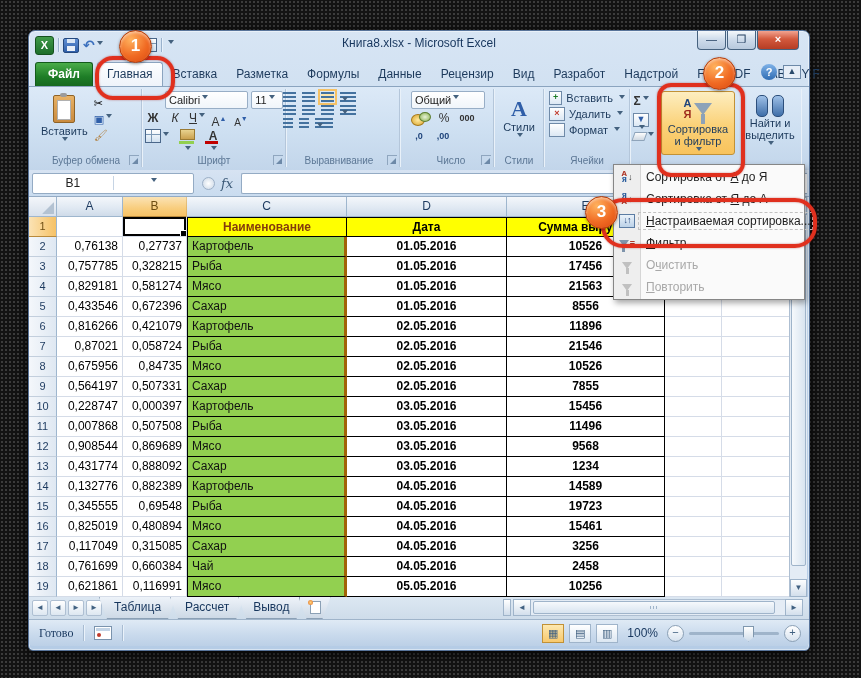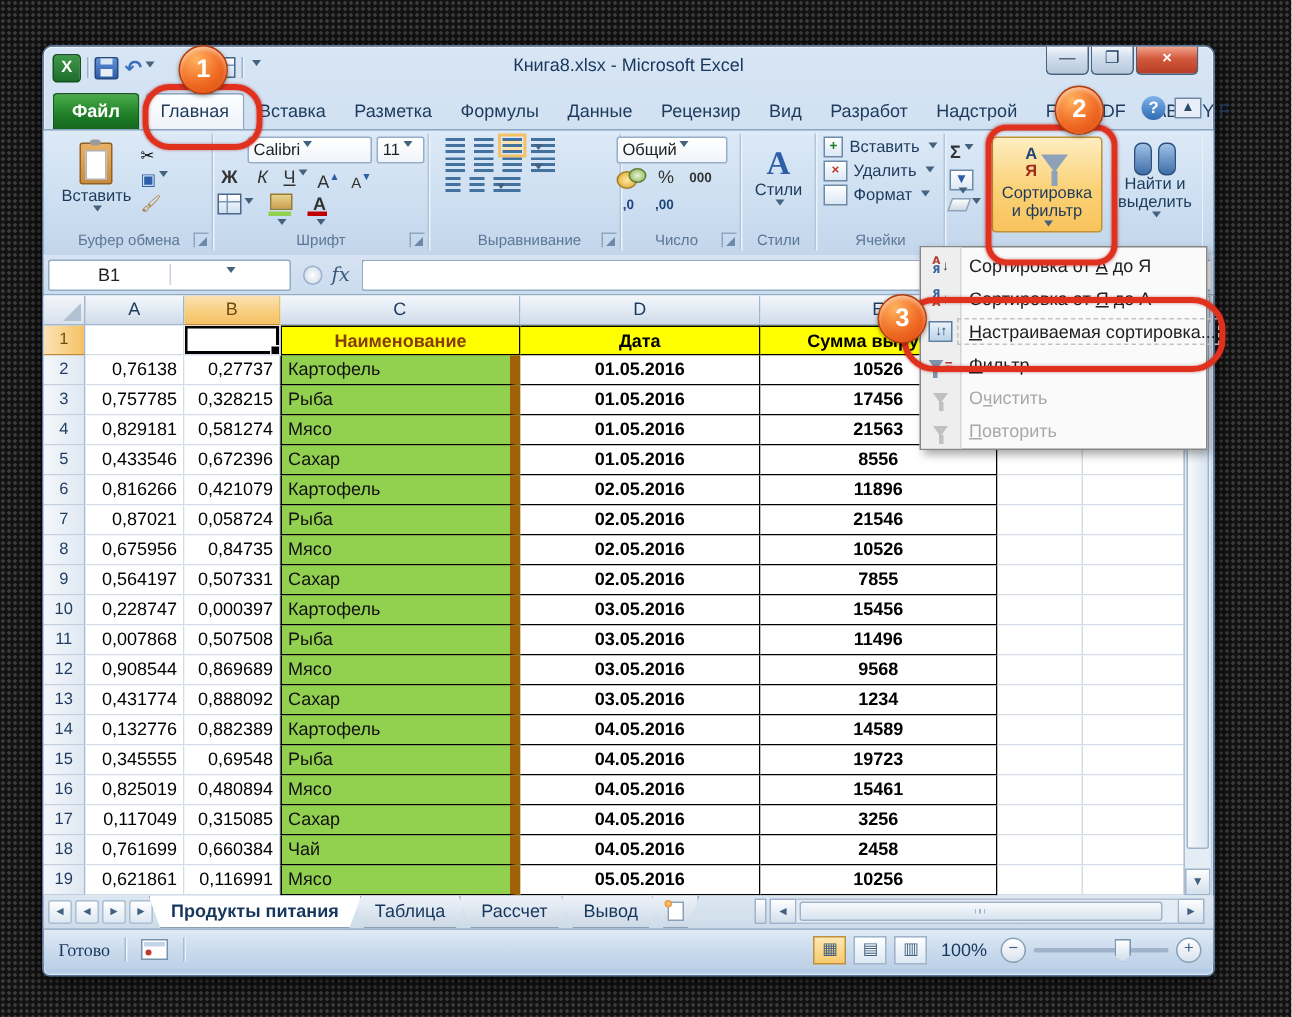--- a/index.html
+++ b/index.html
@@ -100,21 +100,21 @@
   .corner{background:linear-gradient(#f3f6fa,#d8e1ec);border-right:1px solid #9eb6ce;border-bottom:1px solid #9eb6ce;position:relative;}
   .corner:after{content:"";position:absolute;right:2px;bottom:2px;border:6px solid transparent;border-right:6px solid #b3c2d2;border-bottom:6px solid #b3c2d2;border-radius:1px;}
   .ch{background:linear-gradient(#f4f7fb,#dfe8f2 60%,#cfdbe9);border-right:1px solid #9eb6ce;border-bottom:1px solid #9eb6ce;
     text-align:center;color:#1d3a5f;line-height:19px;}
   .ch.sel{background:linear-gradient(#fbe3b5,#f8cd7d 60%,#f6c266);border-right:1px solid #c4995066;border-bottom:1px solid #b98a3c;color:#6e4d12;}
   .rn{background:linear-gradient(to right,#f4f7fb,#dfe8f2);border-right:1px solid #9eb6ce;border-bottom:1px solid #c3cfdd;
     text-align:center;color:#1d3a5f;line-height:19px;font-size:11px;}
   .rn.sel{background:linear-gradient(to right,#fbe3b5,#f6c266);color:#6e4d12;border-bottom:1px solid #b98a3c;}
   .pc{border-right:1px solid #d5dce8;border-bottom:1px solid #d5dce8;background:#fff;line-height:19px;}
   .num{text-align:right;padding-right:4px;color:#000;}
-  .gc{background:#92d050;border-left:1px solid #000;border-right:7px solid #a16207;border-bottom:1px solid #000;
+  .gc{background:#92d050;border-left:1px solid #000;border-right:3px solid #a16207;border-bottom:1px solid #000;
     padding-left:4px;color:#111;line-height:19px;}
   .bc{background:#fff;border-right:1px solid #000;border-bottom:1px solid #000;text-align:center;color:#000;line-height:19px;font-weight:bold;}
   .yc{background:#ffff00;border-top:1px solid #000;border-right:1px solid #000;border-bottom:1px solid #000;
     font-weight:bold;text-align:center;line-height:18px;color:#000;}
   .yc.first{border-left:1px solid #000;color:#843c0c;}
   .selcell{background:#fff;box-shadow:inset 0 0 0 2px #000;position:relative;z-index:3;}
   .selcell:after{content:"";position:absolute;right:-1px;bottom:-1px;width:5px;height:5px;background:#000;border:1px solid #fff;}
   .vscroll{position:absolute;right:0;top:0;width:17px;height:400px;background:#e4ecf5;border-left:1px solid #aebfd2;}
   .vbtn{height:16px;background:linear-gradient(#fdfefe,#d3dfec);border:1px solid #9fb4ca;font-size:8px;color:#416181;text-align:center;line-height:15px;}
   .vthumb{position:absolute;left:1px;right:1px;top:17px;height:350px;background:linear-gradient(to right,#f6f9fc,#d8e4f0);border:1px solid #9fb4ca;border-radius:2px;}
@@ -259,21 +259,21 @@
         </div>
         <div class="fontrow" style="gap:10px;">
           <div class="fbtn dd"><span class="gridico" style="display:inline-block;vertical-align:-2px;"></span></div>
           <div class="fbtn dd"><span style="display:inline-block;width:13px;height:9px;background:linear-gradient(#e8d28f,#caa14f);border:1px solid #9a7a33;"></span><span class="colorbar" style="background:#92d050;width:15px;"></span></div>
           <div class="fbtn dd"><b>А</b><span class="colorbar" style="background:#c00000;width:13px;"></span></div>
         </div>
         <div class="glabel">Шрифт</div>
         <div class="dlg"></div>
       </div>
 
-      <div class="rgroup" style="left:264px;width:120px;">
+      <div class="rgroup" style="left:250px;width:120px;">
         <div class="alirow">
           <span class="bars"></span>
           <span class="bars"></span>
           <span class="bars hl"></span>
           <span class="bars dd" style="width:16px;"></span>
         </div>
         <div class="alirow">
           <span class="bars"></span>
           <span class="bars"></span>
           <span class="bars"></span>
@@ -537,21 +537,20 @@
     </div>
 
     <div class="sheetbar">
       <div class="navbtns">
         <div class="nav">◄</div>
         <div class="nav">◄</div>
         <div class="nav">►</div>
         <div class="nav">►</div>
       </div>
       <div style="display:flex;" id="sheettabs">
-          <div class="stab active">Продукты питания</div>
           <div class="stab">Таблица</div>
           <div class="stab">Рассчет</div>
           <div class="stab">Вывод</div>
         </div>
       <div class="instab"></div>
     </div>
     <div class="hscroll">
       <div class="hsplit"></div>
       <div class="hbtn">◄</div>
       <div class="htrack">

